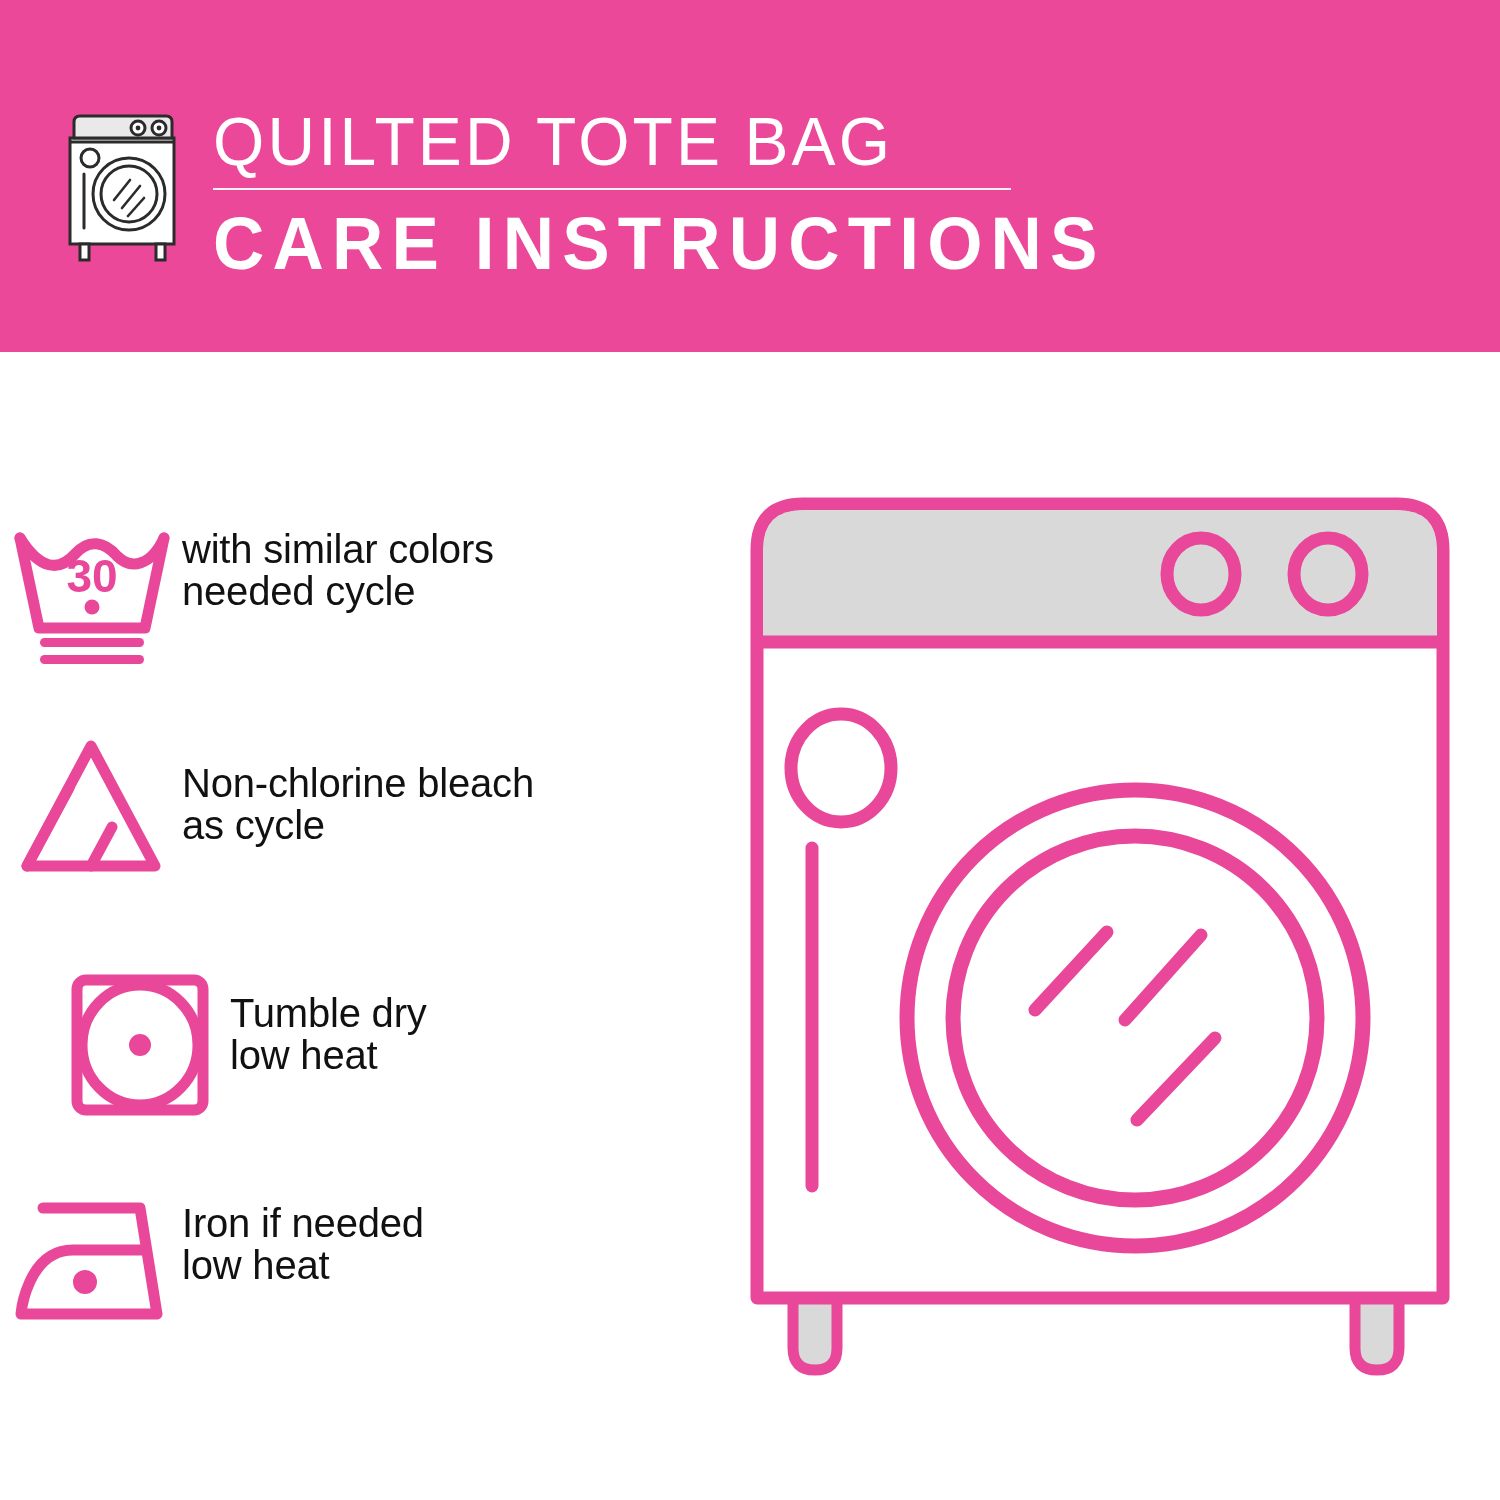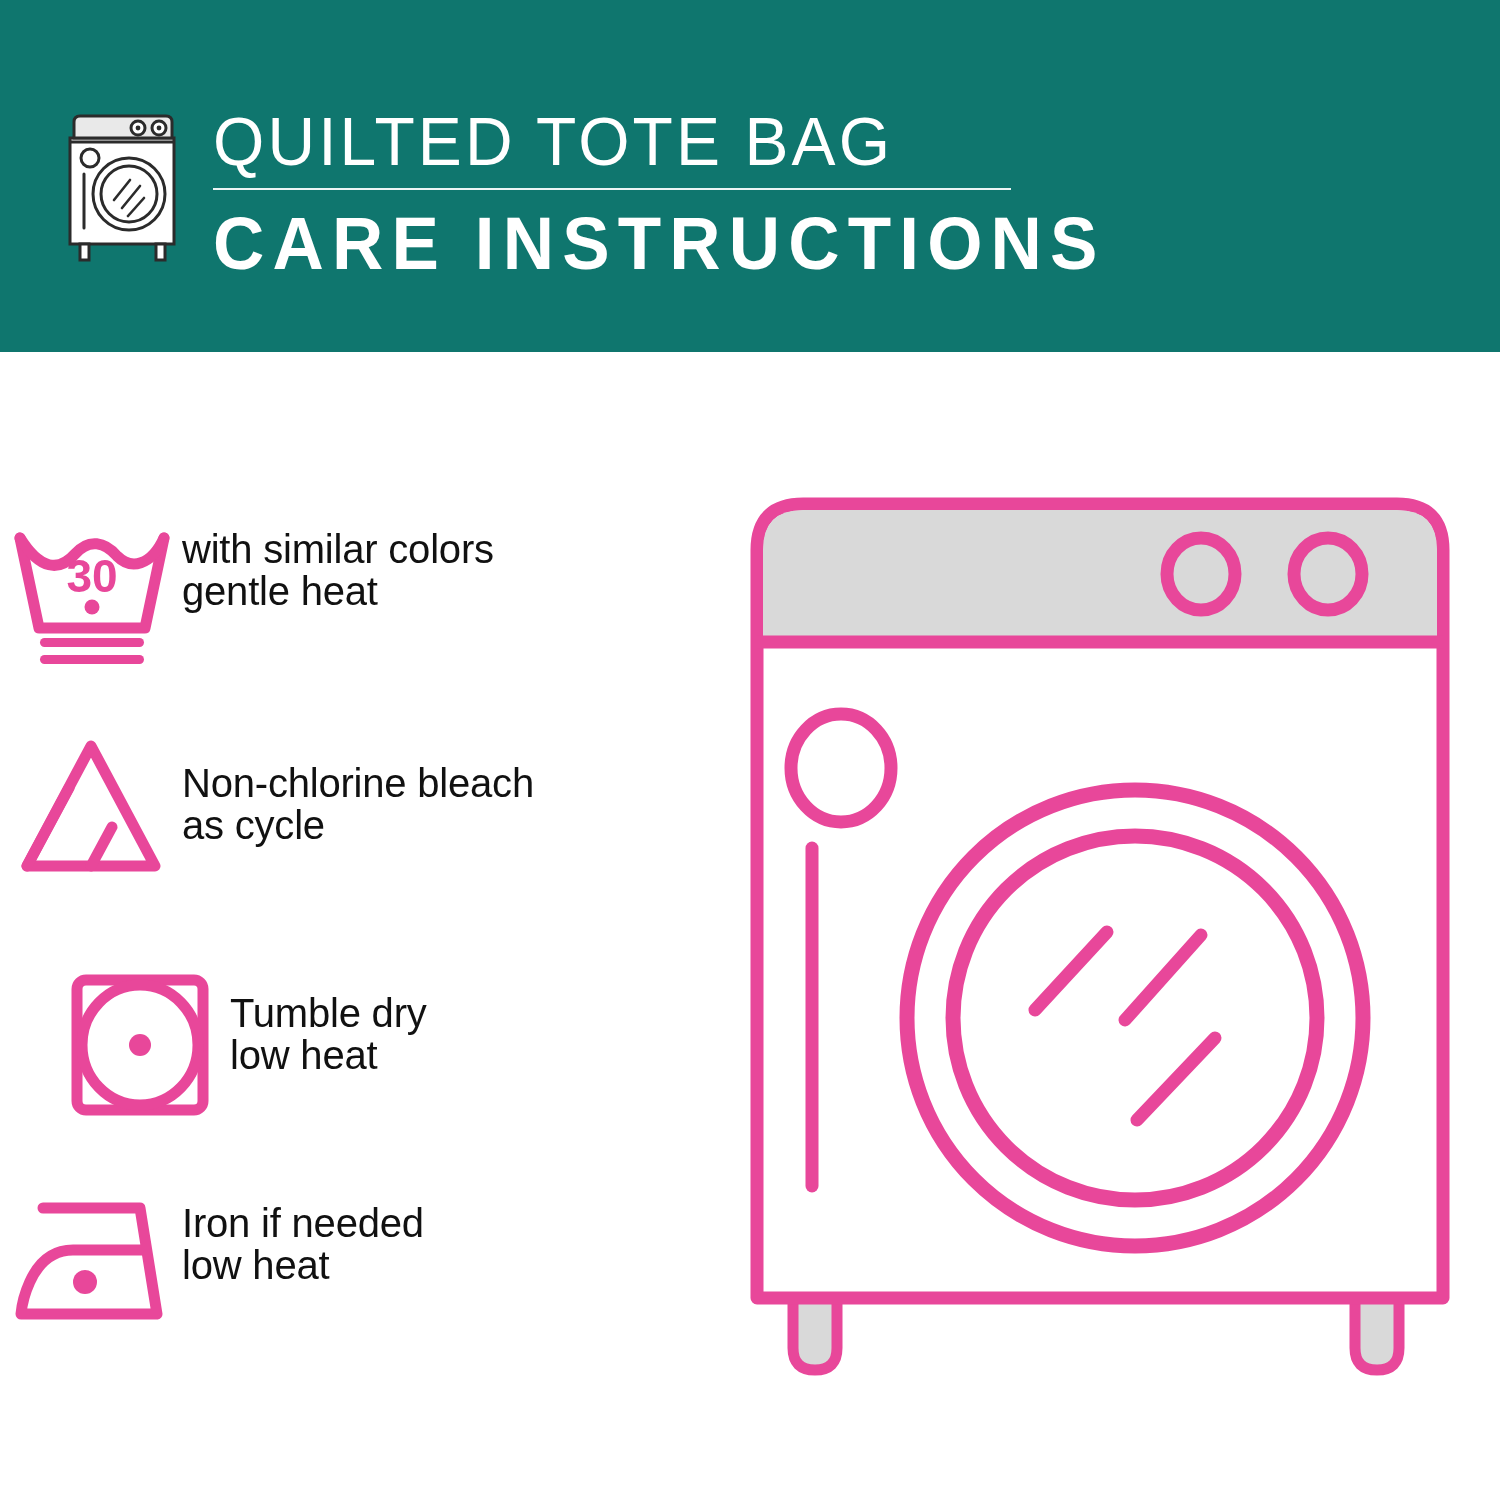--- a/index.html
+++ b/index.html
@@ -15,21 +15,21 @@
     position: relative;
   }
 
   
   .header {
     position: absolute;
     left: 0;
     top: 0;
     width: 1500px;
     height: 352px;
-    background: #0f766e;
+    background: #ec4899;
   }
   .header-logo {
     position: absolute;
     left: 62px;
     top: 108px;
     width: 128px;
     height: 155px;
   }
   .header-text-block {
     position: absolute;
@@ -171,21 +171,21 @@
           <path d="M13 18 C33 50, 52 52, 68 34 C82 18, 98 22, 110 36 C124 50, 144 46, 157 18"></path>
         </g>
         <text x="85" y="72" font-family="Liberation Sans, sans-serif" font-size="46" font-weight="700" fill="#e8479a" text-anchor="middle">30</text>
         <circle cx="85" cy="87" r="7.5" fill="#e8479a"></circle>
         <rect x="33" y="118" width="104" height="9" rx="4.5" fill="#e8479a"></rect>
         <rect x="33" y="135" width="104" height="9" rx="4.5" fill="#e8479a"></rect>
       </svg>
     </div>
     <div class="care-label">
       <div>with similar colors</div>
-      <div>gentle heat</div>
+      <div>needed cycle</div>
     </div>
   </div>
 
   <div class="care-row care-row-1">
     <div class="care-symbol">
       <svg viewBox="0 0 170 150" width="170" height="150" xmlns="http://www.w3.org/2000/svg">
         <g fill="none" stroke="#e8479a" stroke-width="11" stroke-linecap="round" stroke-linejoin="round">
           <path d="M84 14 L148 134 L20 134 Z"></path>
           <line x1="62" y1="56" x2="20" y2="134"></line>
           <line x1="105" y1="95" x2="84" y2="134"></line>

